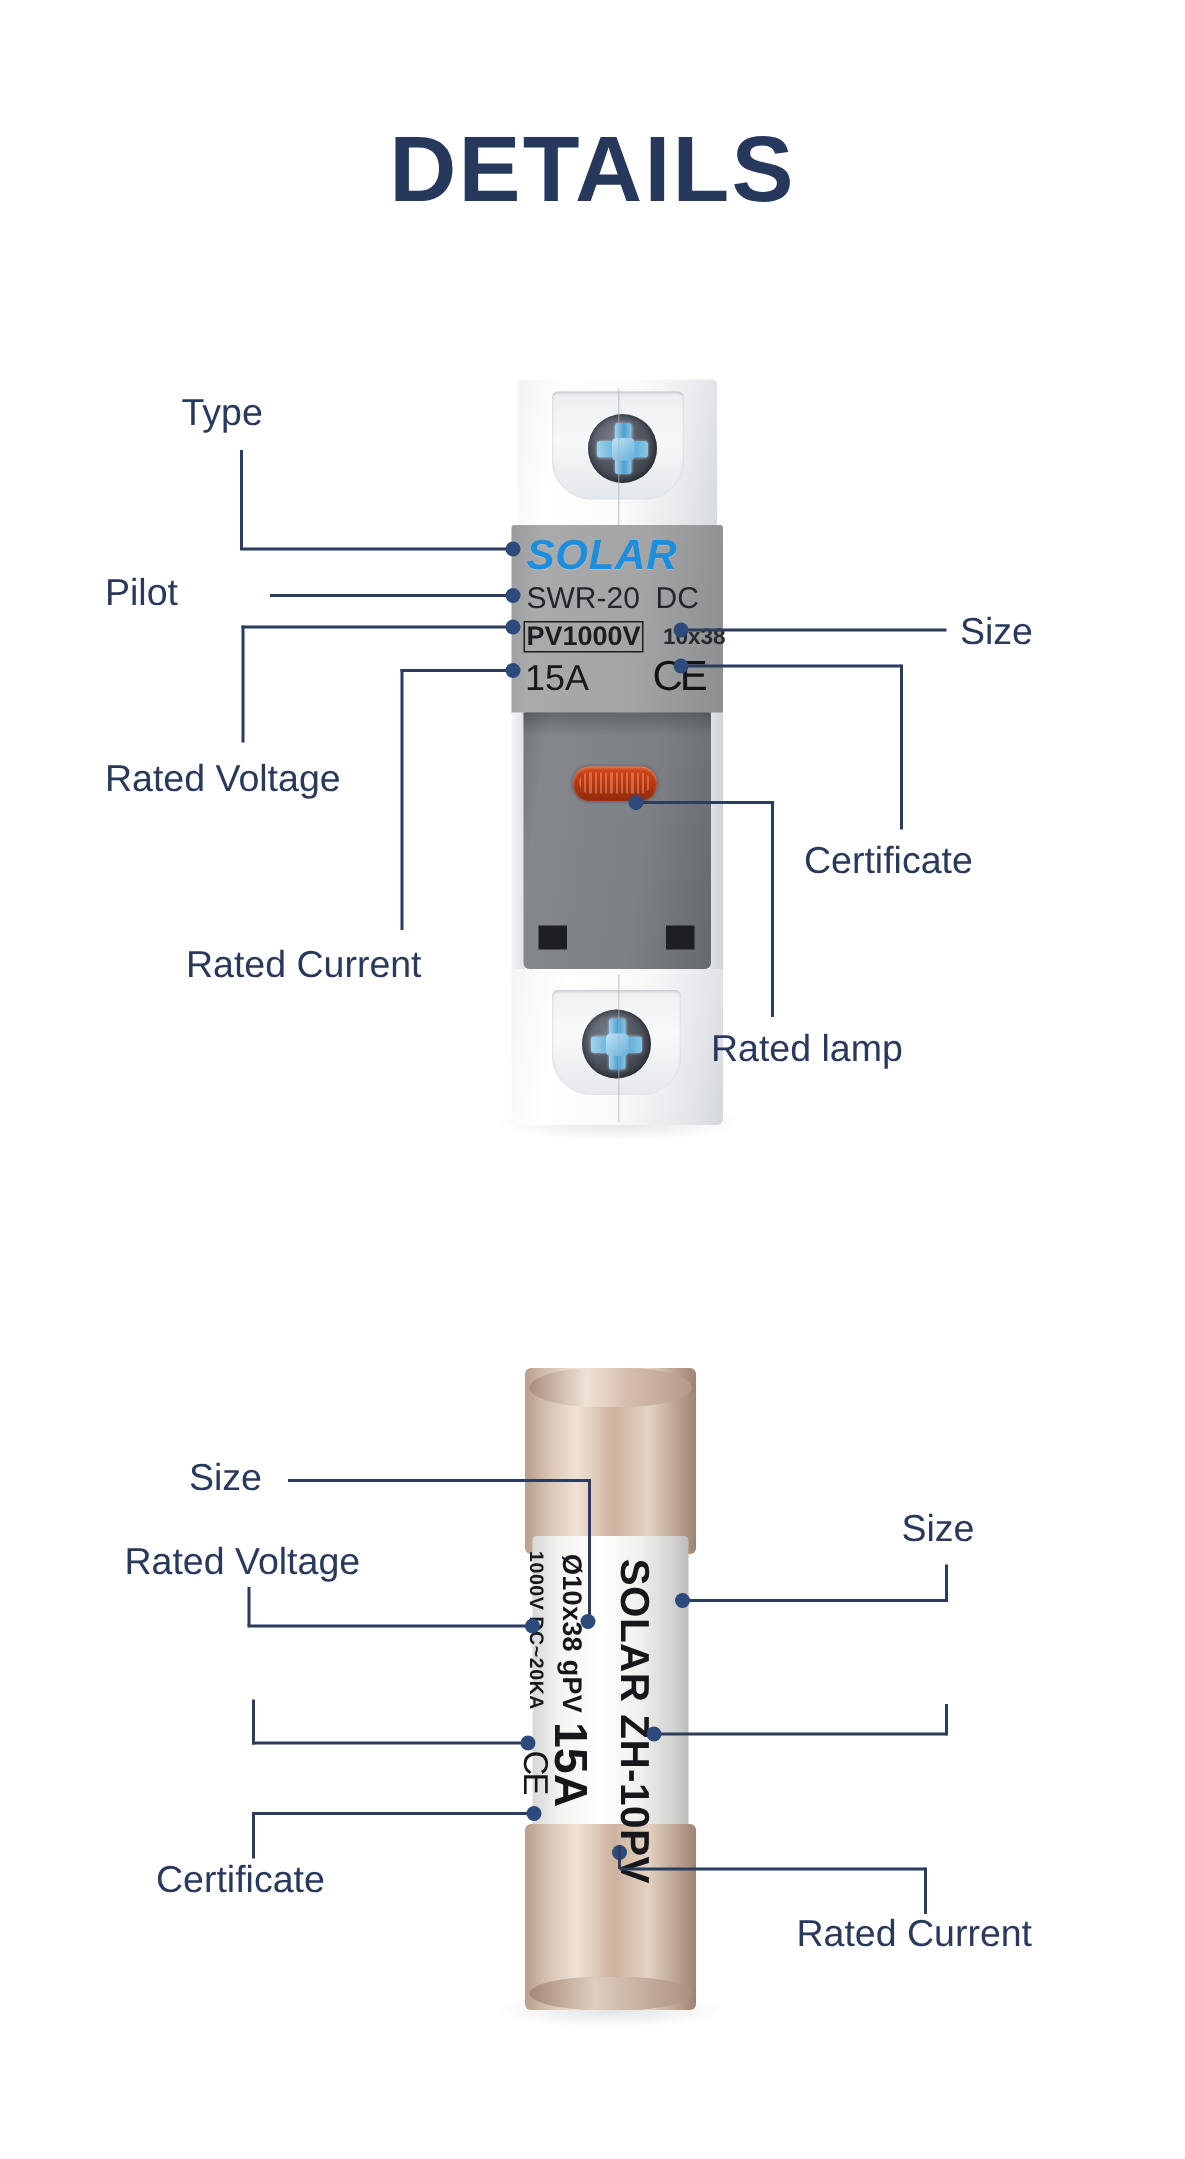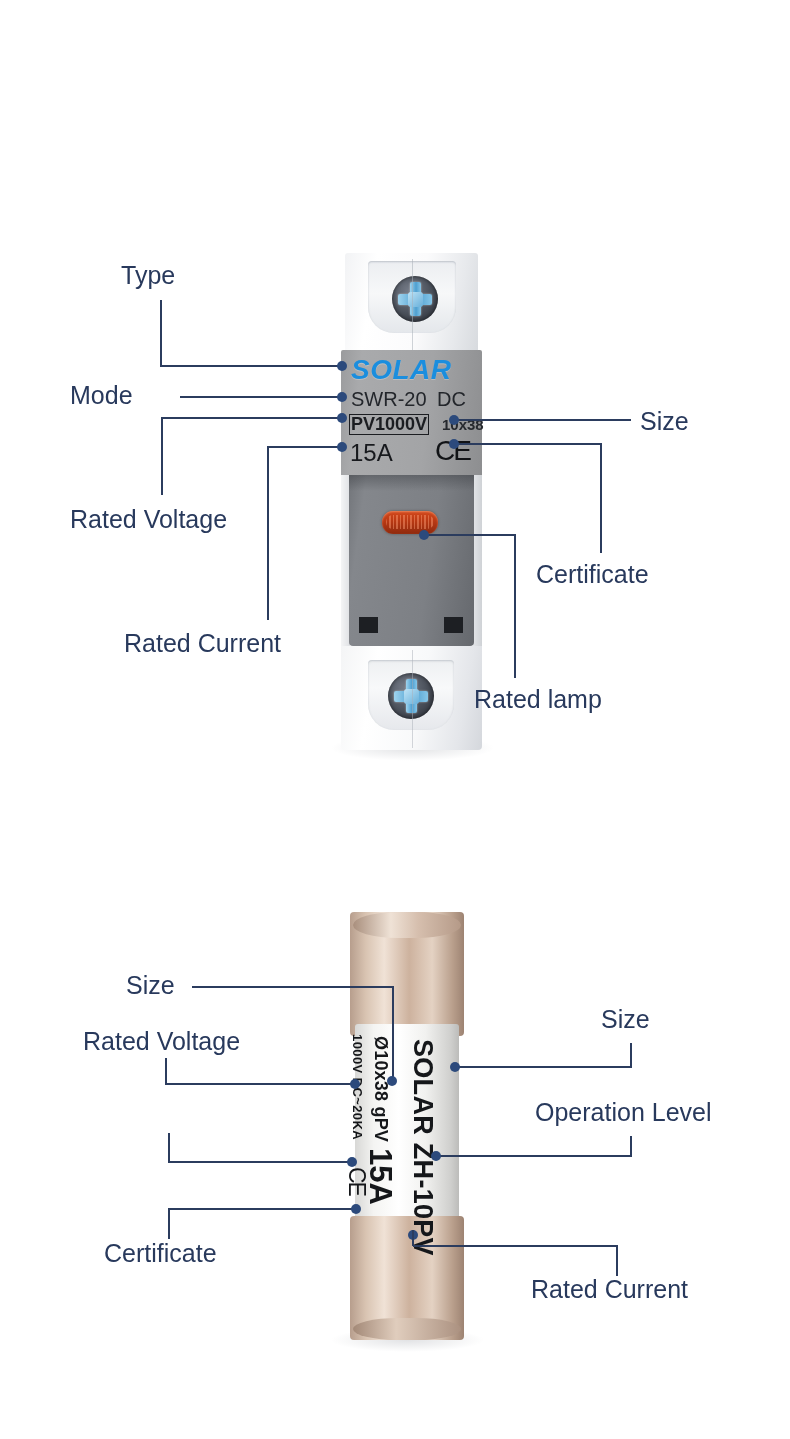--- a/index.html
+++ b/index.html
@@ -190,20 +190,21 @@
   .shadow-soft{
     position:absolute;border-radius:50%;
     background:radial-gradient(ellipse at center, rgba(120,125,135,.22), rgba(255,255,255,0) 70%);
   }
 </style>
 </head>
 <body>
 
 <div id="stage">
 
+  <div class="page-title">DETAILS</div>
 
   <div class="shadow-soft" style="left:330px;top:735px;width:165px;height:26px;"></div>
 
   <div id="holder">
 
     <div class="h-top-term">
       <div class="h-top-notch"></div>
       <div class="screw" id="screw-top">
         <div class="cross-a"></div>
           <div class="cross-b"></div>
@@ -235,21 +236,21 @@
       <div class="h-bot-notch"></div>
       <div class="screw" id="screw-bot">
         <div class="cross-a"></div>
           <div class="cross-b"></div>
           <div class="ctr"></div>
       </div>
     </div>
   </div>
 
   <div class="lbl" style="left:121px;top:261px;">Type</div>
-  <div class="lbl" style="left:70px;top:381px;">Mode</div>
+  <div class="lbl" style="left:70px;top:381px;">Pilot</div>
   <div class="lbl" style="left:70px;top:505px;">Rated Voltage</div>
   <div class="lbl" style="left:124px;top:629px;">Rated Current</div>
   <div class="lbl" style="left:640px;top:407px;">Size</div>
   <div class="lbl" style="left:536px;top:560px;">Certificate</div>
   <div class="lbl" style="left:474px;top:685px;">Rated lamp</div>
 
   <div class="ln lnv" style="left:160px;top:300px;height:66px;"></div>
   <div class="ln lnh" style="left:160px;top:365px;width:182px;"></div>
   <div class="dot" style="left:337px;top:361px;"></div>
 
@@ -286,21 +287,20 @@
     <div class="c-txt c-ce">CE</div>
     <div class="c-txt c-size">Ø10x38 gPV</div>
     <div class="c-txt c-amp">15A</div>
     <div class="c-txt c-type">SOLAR ZH-10PV</div>
   </div>
 
   <div class="lbl" style="left:126px;top:971px;">Size</div>
   <div class="lbl" style="left:83px;top:1027px;">Rated Voltage</div>
   <div class="lbl" style="left:104px;top:1239px;">Certificate</div>
   <div class="lbl" style="left:601px;top:1005px;">Size</div>
-  <div class="lbl" style="left:535px;top:1098px;">Operation Level</div>
   <div class="lbl" style="left:531px;top:1275px;">Rated Current</div>
 
   <div class="ln lnh" style="left:192px;top:986px;width:201px;"></div>
   <div class="ln lnv" style="left:392px;top:986px;height:94px;"></div>
   <div class="dot" style="left:387px;top:1076px;"></div>
 
   <div class="ln lnv" style="left:165px;top:1058px;height:26px;"></div>
   <div class="ln lnh" style="left:165px;top:1083px;width:190px;"></div>
   <div class="dot" style="left:350px;top:1079px;"></div>
 

